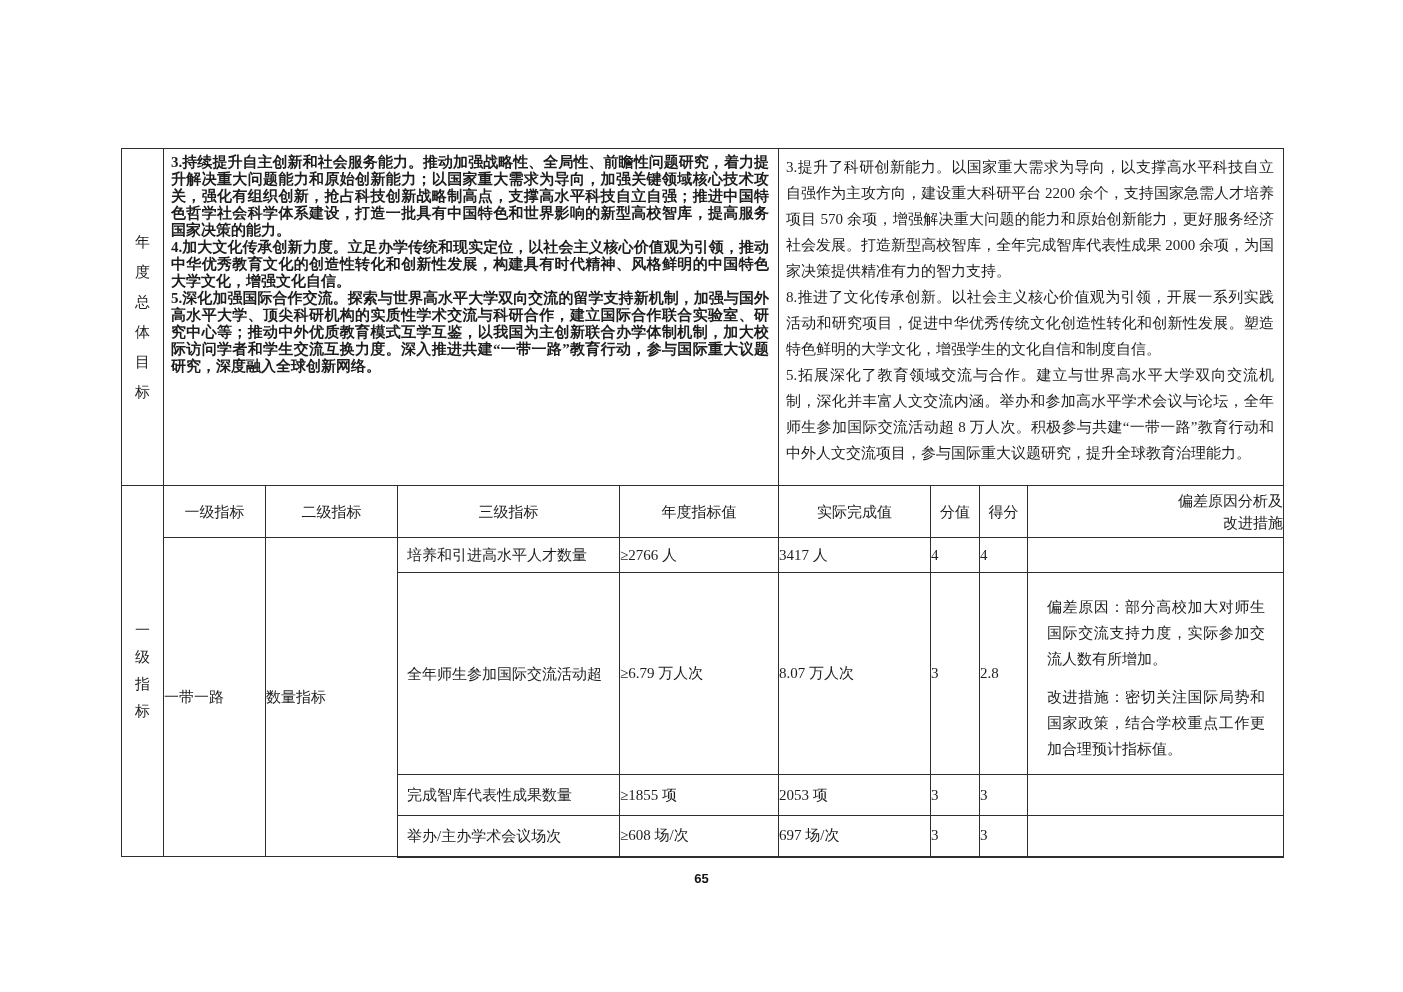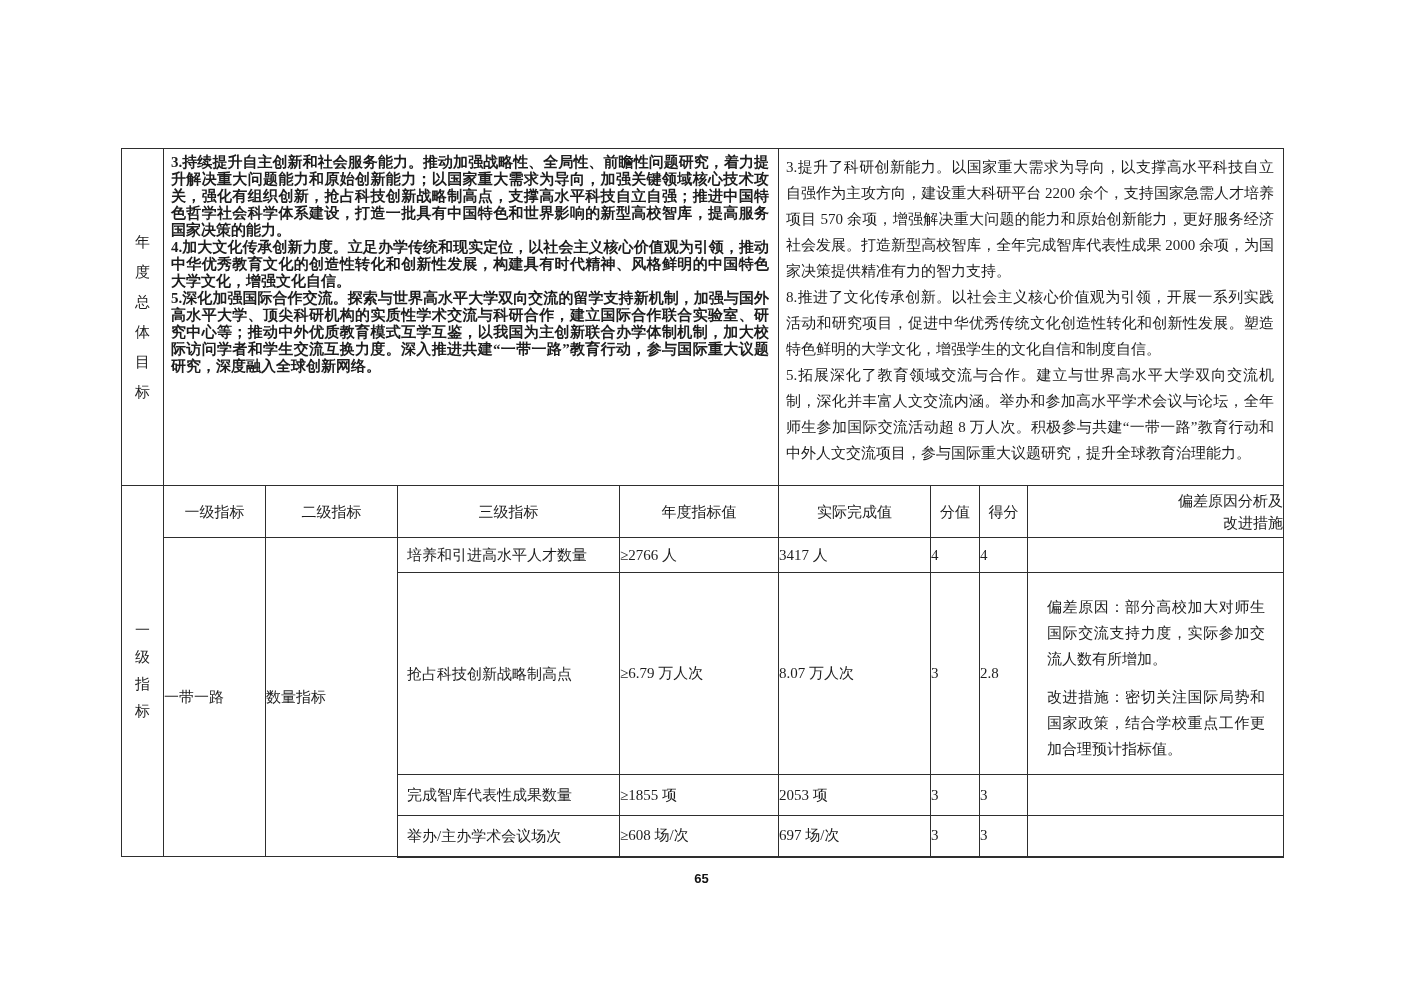--- a/index.html
+++ b/index.html
@@ -147,21 +147,21 @@
         <td class="c-mid" rowspan="4">一带一路</td>
         <td class="c-mid" rowspan="4">数量指标</td>
         <td class="c-ind">培养和引进高水平人才数量</td>
         <td class="c-mid">≥2766 人</td>
         <td class="c-mid">3417 人</td>
         <td class="c-mid">4</td>
         <td class="c-mid">4</td>
         <td class="dev-cell"></td>
       </tr>
       <tr style="height:167px">
-        <td class="c-ind">抢占科技创新战略制高点</td>
+        <td class="c-ind">全年师生参加国际交流活动超</td>
         <td class="c-mid">≥6.79 万人次</td>
         <td class="c-mid">8.07 万人次</td>
         <td class="c-mid">3</td>
         <td class="c-mid">2.8</td>
         <td class="dev-cell">
           <p>偏差原因：部分高校加大对师生国际交流支持力度，实际参加交流人数有所增加。</p>
           <p>改进措施：密切关注国际局势和国家政策，结合学校重点工作更加合理预计指标值。</p>
         </td>
       </tr>
       <tr style="height:41px">

